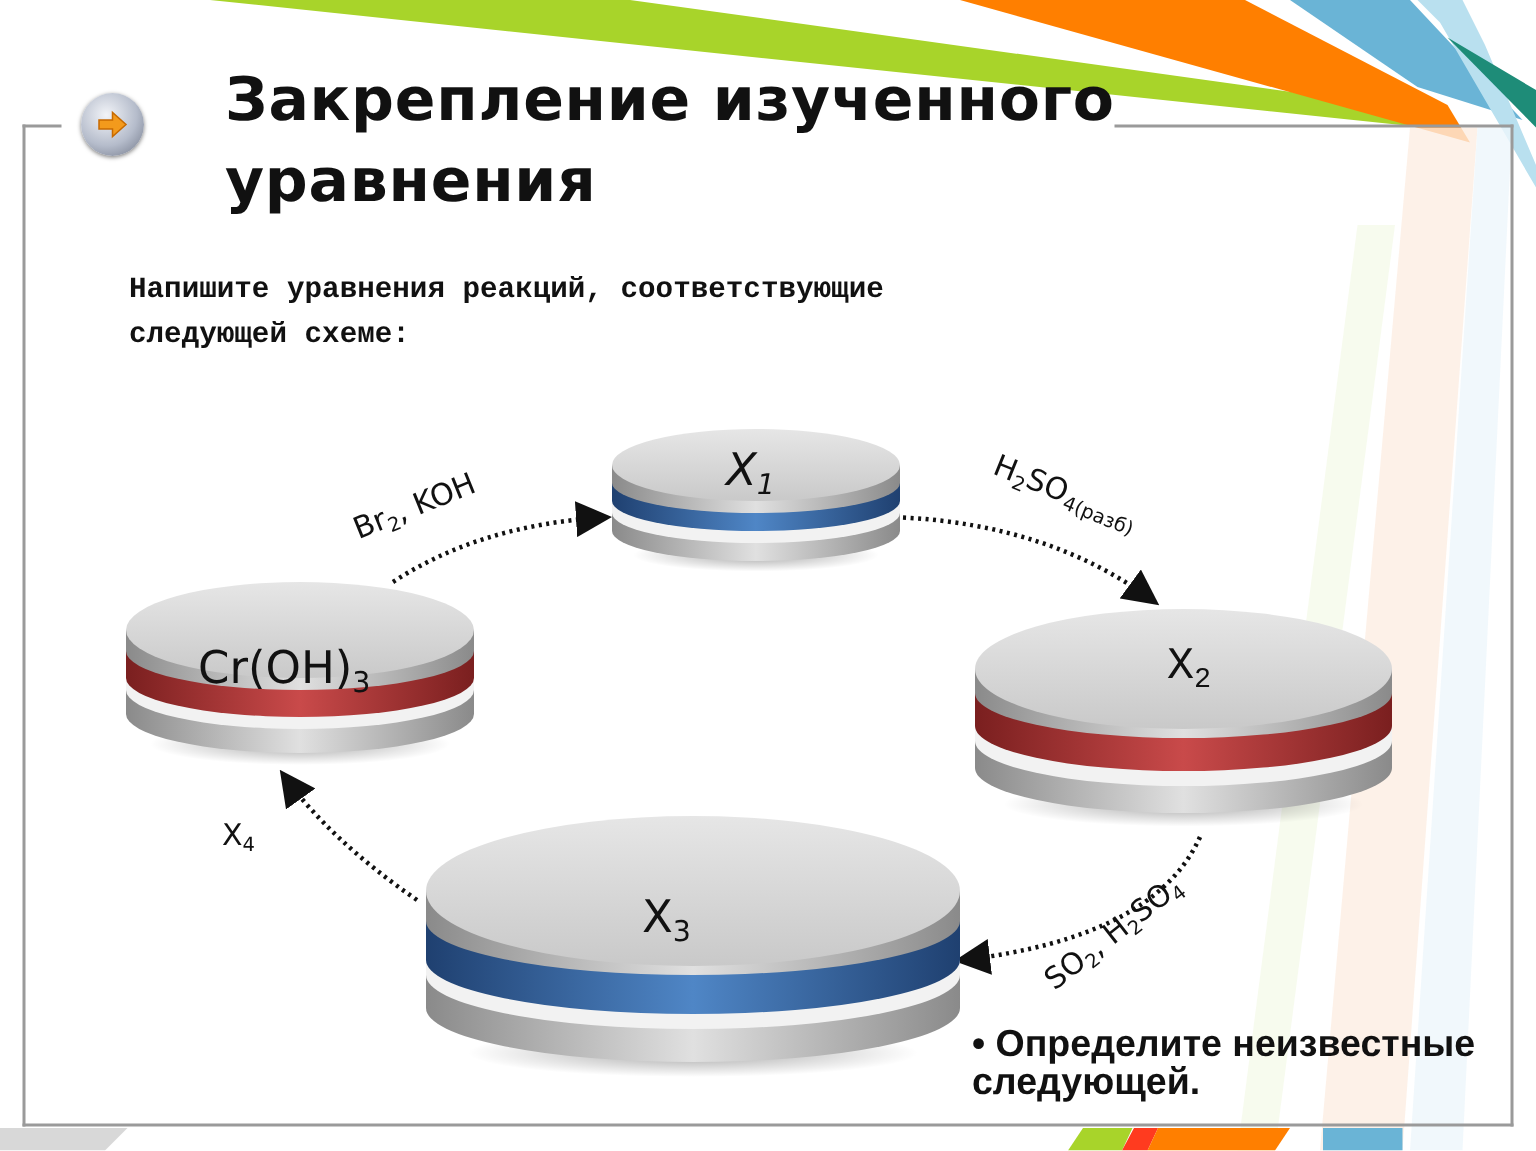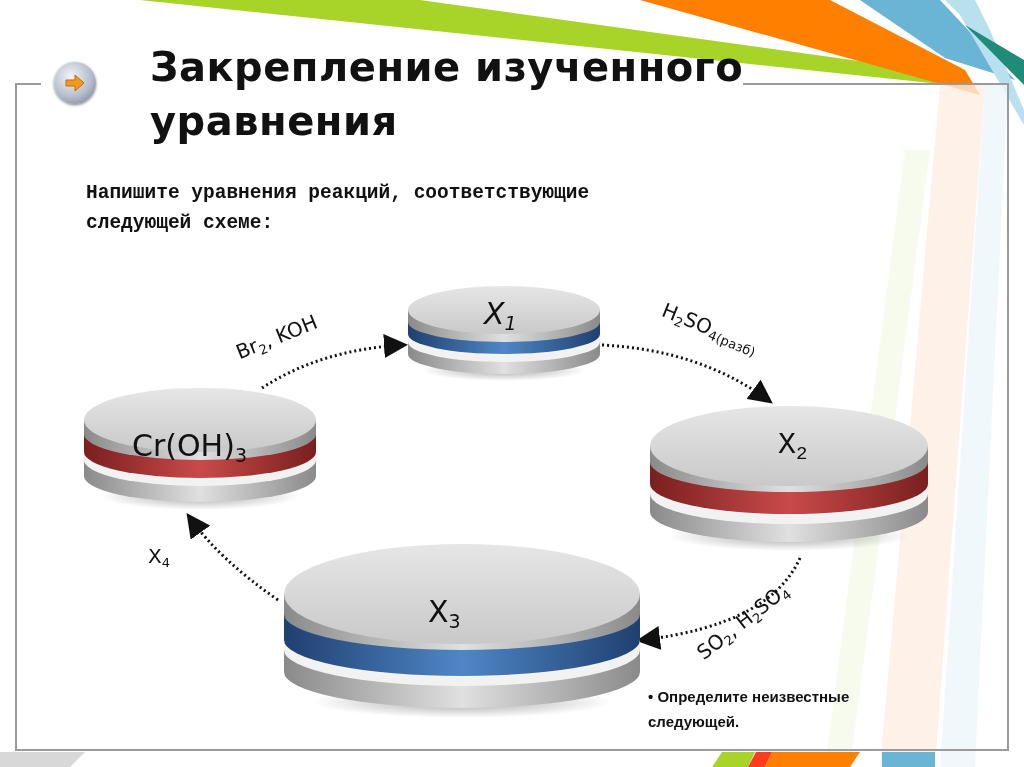--- a/index.html
+++ b/index.html
@@ -12,21 +12,21 @@
     background:radial-gradient(circle at 40% 35%, #f2f4f8 0%, #b5bccb 55%, #6d7485 100%);
     box-shadow:0 1px 3px rgba(0,0,0,.5); display:flex; align-items:center; justify-content:center; }
   .nav-btn svg { width:26px; height:26px; }
   .title { position:absolute; left:150px; top:40px; font-family:"DejaVu Sans", sans-serif; font-weight:bold; font-size:40px; line-height:54px; color:#111; letter-spacing:0.5px; }
   .instr { position:absolute; left:86px; top:178px; font-family:Liberation Mono, monospace; font-weight:bold; font-size:19.5px; line-height:30px; color:#111; }
   .disc { position:absolute; }
   .disc-label { position:absolute; font-family:"DejaVu Sans", sans-serif; font-size:30px; color:#111; white-space:nowrap; }
   .disc-label sub { font-size:19px; vertical-align:-6px; }
   .rlabel { position:absolute; font-family:"DejaVu Sans", sans-serif; font-size:20px; color:#111; white-space:nowrap; transform-origin:left bottom; }
   .rlabel sub { font-size:13px; vertical-align:-4px; }
-  .note { position:absolute; left:648px; top:684px; font-family:"Liberation Sans", sans-serif; font-weight:bold; font-size:15px; line-height:25px; color:#111; }
+  .note { position:absolute; left:648px; top:684px; font-family:"Liberation Sans", sans-serif; font-weight:bold; font-size:25px; line-height:25px; color:#111; }
 </style>
 </head>
 <body>
 
 <svg class="deco" viewBox="0 0 1024 767">
 
   <polygon points="140,0 420,0 960,75 950,85" fill="#a8d42a"></polygon>
   <polygon points="640,0 830,0 965,70 980,95" fill="#ff7f00"></polygon>
   <polygon points="860,0 940,0 1015,80 945,58" fill="#6ab4d6"></polygon>
   <polygon points="945,0 975,0 990,30 1024,110 1024,125 960,15" fill="#b9e0ef"></polygon>

